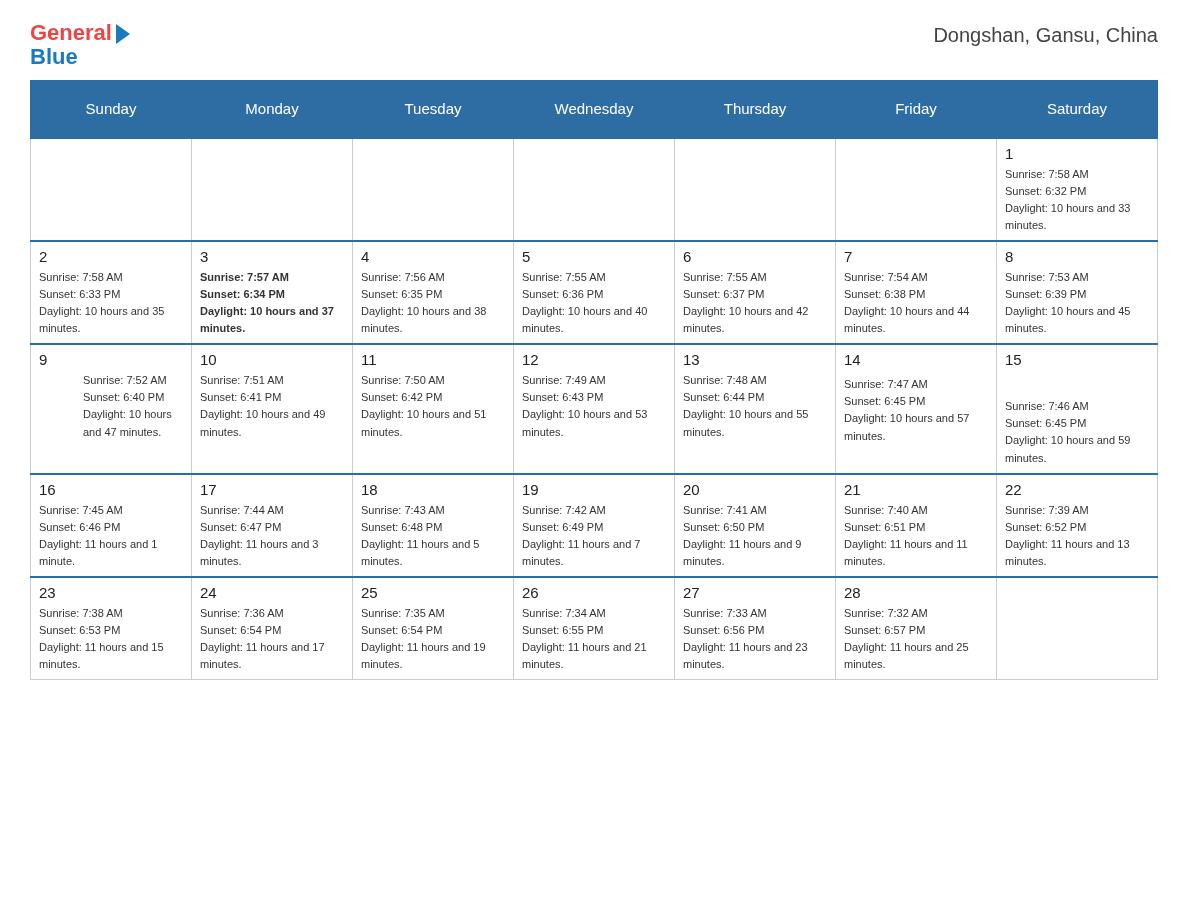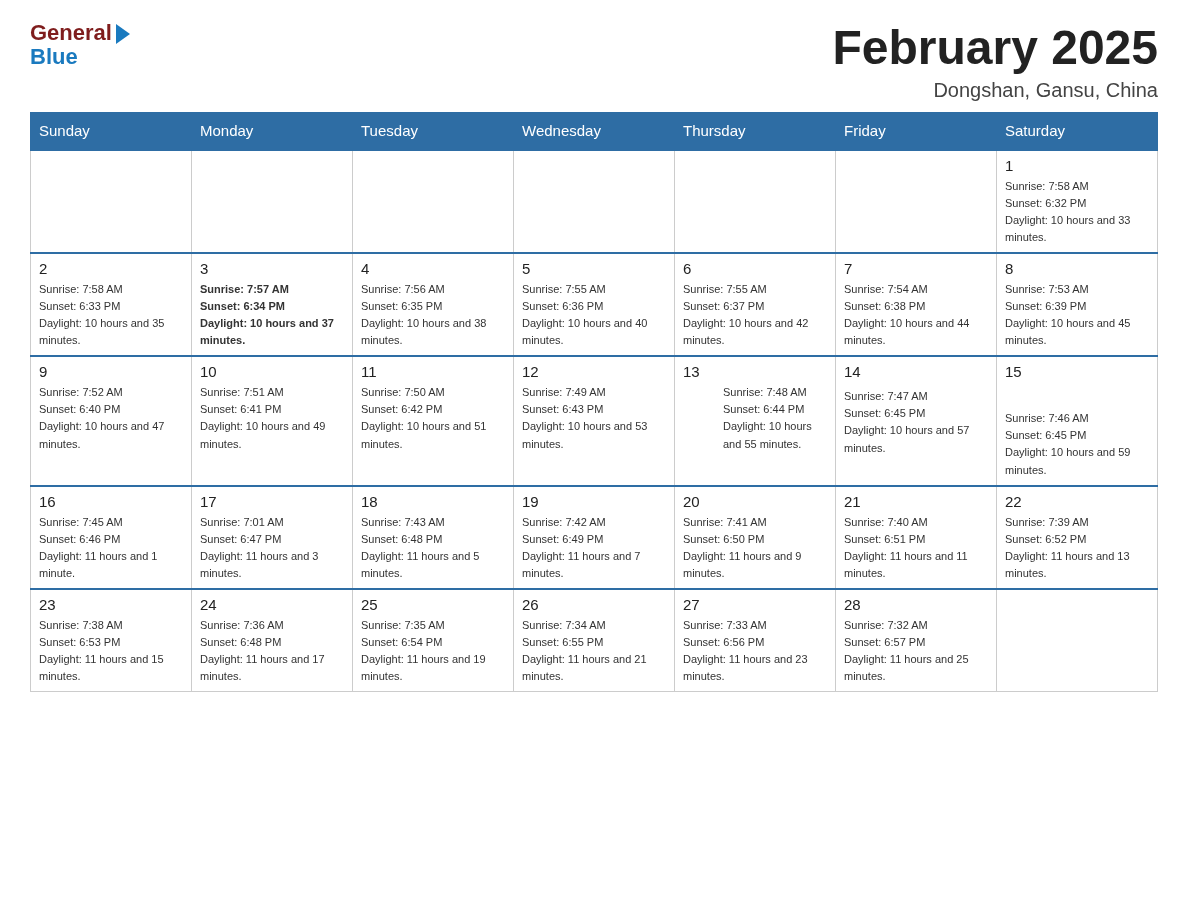--- a/index.html
+++ b/index.html
@@ -21,21 +21,21 @@
       flex-direction: column;
       align-items: flex-start;
     }
     .logo-top {
       display: flex;
       align-items: center;
     }
     .logo-general {
       font-size: 22px;
       font-weight: bold;
-      color: #7f1d1d;
+      color: #ef4444;
     }
     .logo-arrow {
       width: 0;
       height: 0;
       border-left: 14px solid #1a7abf;
       border-top: 10px solid transparent;
       border-bottom: 10px solid transparent;
       margin-left: 4px;
       margin-top: 2px;
     }
@@ -59,24 +59,24 @@
       margin-top: 4px;
     }
     .calendar {
       width: 100%;
       border-collapse: collapse;
       margin-top: 8px;
     }
     .calendar th {
       background-color: #2e6da4;
       color: #fff;
-      padding: 10px 8px;
+      padding: 20px 8px;
       font-size: 15px;
       font-weight: normal;
-      text-align: left;
+      text-align: center;
       border: 1px solid #2e6da4;
     }
     .calendar td {
       vertical-align: top;
       padding: 6px 8px;
       border: 1px solid #ccc;
       width: calc(100% / 7);
       min-height: 110px;
       font-size: 12.5px;
       color: #333;
@@ -108,21 +108,20 @@
 
 <div class="header">
   <div class="logo">
     <div class="logo-top">
       <span class="logo-general">General</span>
       <div class="logo-arrow"></div>
     </div>
     <span class="logo-blue">Blue</span>
   </div>
   <div class="title-section">
-    <div class="month-title">February 2025</div>
     <div class="location-title">Dongshan, Gansu, China</div>
   </div>
 </div>
 
 <table class="calendar">
   <thead>
     <tr>
     <th>Sunday</th>
         <th>Monday</th>
         <th>Tuesday</th>
@@ -187,21 +186,21 @@
         <td>
           <span class="day-number">8</span>
           <div class="day-info" style="white-space: pre-line;">Sunrise: 7:53 AM
 Sunset: 6:39 PM
 Daylight: 10 hours and 45 minutes.</div>
         </td>
       </tr>
       <tr>
         <td>
           <span class="day-number">9</span>
-          <div class="day-info" style="white-space: pre-line;">Sunrise: 7:52 AM
+          <div class="day-info" style="white-space: pre-line; margin-left: 44px;">Sunrise: 7:52 AM
 Sunset: 6:40 PM
 Daylight: 10 hours and 47 minutes.</div>
         </td>
         <td>
           <span class="day-number">10</span>
           <div class="day-info" style="white-space: pre-line;">Sunrise: 7:51 AM
 Sunset: 6:41 PM
 Daylight: 10 hours and 49 minutes.</div>
         </td>
         <td>
@@ -211,21 +210,21 @@
 Daylight: 10 hours and 51 minutes.</div>
         </td>
         <td>
           <span class="day-number">12</span>
           <div class="day-info" style="white-space: pre-line;">Sunrise: 7:49 AM
 Sunset: 6:43 PM
 Daylight: 10 hours and 53 minutes.</div>
         </td>
         <td>
           <span class="day-number">13</span>
-          <div class="day-info" style="white-space: pre-line; margin-left: 40px;">Sunrise: 7:48 AM
+          <div class="day-info" style="white-space: pre-line;">Sunrise: 7:48 AM
 Sunset: 6:44 PM
 Daylight: 10 hours and 55 minutes.</div>
         </td>
         <td>
           <span class="day-number">14</span>
           <div class="day-info" style="white-space: pre-line; margin-top: 8px;">Sunrise: 7:47 AM
 Sunset: 6:45 PM
 Daylight: 10 hours and 57 minutes.</div>
         </td>
         <td>
@@ -237,21 +236,21 @@
       </tr>
       <tr>
         <td>
           <span class="day-number">16</span>
           <div class="day-info" style="white-space: pre-line;">Sunrise: 7:45 AM
 Sunset: 6:46 PM
 Daylight: 11 hours and 1 minute.</div>
         </td>
         <td>
           <span class="day-number">17</span>
-          <div class="day-info" style="white-space: pre-line;">Sunrise: 7:01 AM
+          <div class="day-info" style="white-space: pre-line;">Sunrise: 7:44 AM
 Sunset: 6:47 PM
 Daylight: 11 hours and 3 minutes.</div>
         </td>
         <td>
           <span class="day-number">18</span>
           <div class="day-info" style="white-space: pre-line;">Sunrise: 7:43 AM
 Sunset: 6:48 PM
 Daylight: 11 hours and 5 minutes.</div>
         </td>
         <td>
@@ -282,21 +281,21 @@
       <tr>
         <td>
           <span class="day-number">23</span>
           <div class="day-info" style="white-space: pre-line;">Sunrise: 7:38 AM
 Sunset: 6:53 PM
 Daylight: 11 hours and 15 minutes.</div>
         </td>
         <td>
           <span class="day-number">24</span>
           <div class="day-info" style="white-space: pre-line;">Sunrise: 7:36 AM
-Sunset: 6:48 PM
+Sunset: 6:54 PM
 Daylight: 11 hours and 17 minutes.</div>
         </td>
         <td>
           <span class="day-number">25</span>
           <div class="day-info" style="white-space: pre-line;">Sunrise: 7:35 AM
 Sunset: 6:54 PM
 Daylight: 11 hours and 19 minutes.</div>
         </td>
         <td>
           <span class="day-number">26</span>

